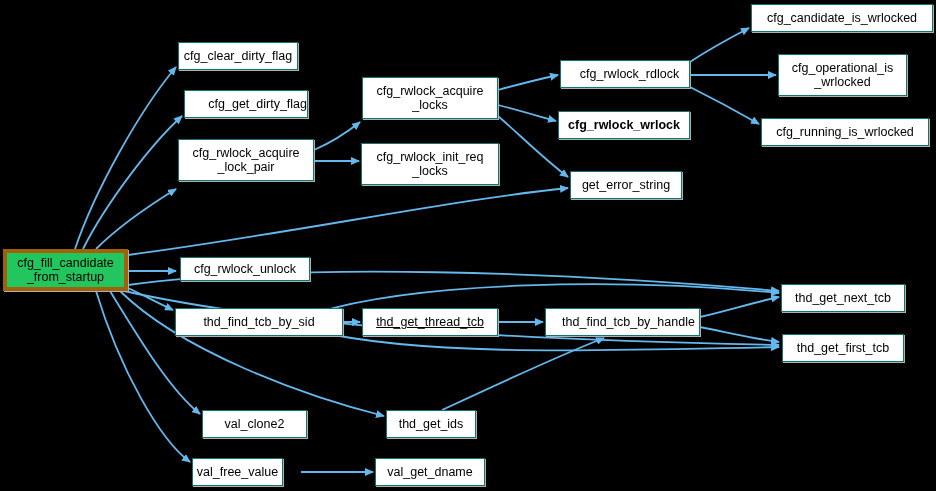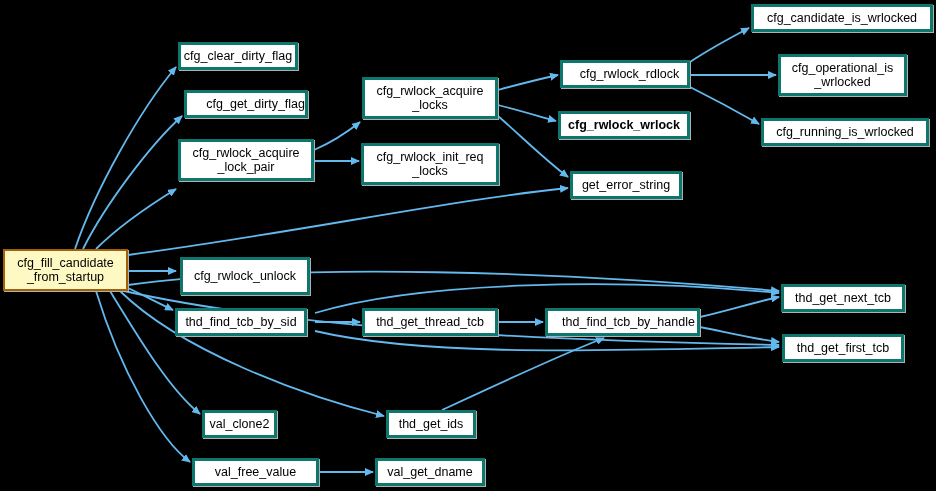--- a/index.html
+++ b/index.html
@@ -1,22 +1,22 @@
 <!DOCTYPE html>
 <html><head>
 <meta charset="utf-8">
 <style>
   html,body{margin:0;padding:0;background:#000;}
   #canvas{position:relative;width:936px;height:491px;background:#000;overflow:hidden;
           font-family:"Liberation Sans","DejaVu Sans",sans-serif;}
   svg.edges{position:absolute;left:0;top:0;width:936px;height:491px;}
-  .node{position:absolute;box-sizing:border-box;background:#fff;border:3px solid #0f766e;
+  .node{position:absolute;box-sizing:border-box;background:#fff;border:1px solid #0f766e;
         box-shadow:1px 1px 0 #b0b0b0;display:flex;align-items:center;justify-content:center;
         color:#000;font-size:12.5px;line-height:14px;text-align:center;white-space:pre-line;}
-  .node.root{background:#fef9c3;border:2px solid #a16207;}
+  .node.root{background:#22c55e;border:4px solid #a16207;}
 </style>
 </head>
 <body>
 
 <div id="canvas">
   <svg class="edges" viewBox="0 0 936 491" xmlns="http://www.w3.org/2000/svg">
     <defs>
       <marker id="ah" markerWidth="9" markerHeight="8" refX="8" refY="4" orient="auto" markerUnits="userSpaceOnUse">
         <path d="M0,0 L9,4 L0,8 z" fill="#63b8ee"></path>
       </marker>
@@ -62,24 +62,24 @@
 _locks</span></div>
       <div class="node" style="left: 361px; top: 143px; width: 138px; height: 42px;"><span>cfg_rwlock_init_req
 _locks</span></div>
       <div class="node" style="left: 560px; top: 60px; width: 130px; height: 28px; padding-left: 9px;"><span>cfg_rwlock_rdlock</span></div>
       <div class="node" style="left: 558px; top: 111px; width: 132px; height: 28px; font-weight: bold;"><span>cfg_rwlock_wrlock</span></div>
       <div class="node" style="left: 570px; top: 171px; width: 112px; height: 28px;"><span>get_error_string</span></div>
       <div class="node" style="left: 751px; top: 4px; width: 182px; height: 28px;"><span>cfg_candidate_is_wrlocked</span></div>
       <div class="node" style="left: 778px; top: 54px; width: 129px; height: 42px;"><span>cfg_operational_is
 _wrlocked</span></div>
       <div class="node" style="left: 761px; top: 118px; width: 168px; height: 28px;"><span>cfg_running_is_wrlocked</span></div>
-      <div class="node" style="left: 180px; top: 257px; width: 130px; height: 38px;"><span>cfg_rwlock_unlock</span></div>
-      <div class="node" style="left: 175px; top: 308px; width: 132px; height: 28px;"><span>thd_find_tcb_by_sid</span></div>
-      <div class="node" style="left: 362px; top: 308px; width: 136px; height: 28px;"><span>thd_get_thread_tcb</span></div>
+      <div class="node" style="left: 180px; top: 257px; width: 130px; height: 24px;"><span>cfg_rwlock_unlock</span></div>
+      <div class="node" style="left: 175px; top: 308px; width: 168px; height: 28px;"><span>thd_find_tcb_by_sid</span></div>
+      <div class="node" style="left: 362px; top: 308px; width: 136px; height: 28px; text-decoration: underline;"><span>thd_get_thread_tcb</span></div>
       <div class="node" style="left: 545px; top: 308px; width: 155px; height: 28px; padding-left: 12px;"><span>thd_find_tcb_by_handle</span></div>
       <div class="node" style="left: 781px; top: 284px; width: 124px; height: 28px;"><span>thd_get_next_tcb</span></div>
       <div class="node" style="left: 782px; top: 334px; width: 122px; height: 28px;"><span>thd_get_first_tcb</span></div>
-      <div class="node" style="left: 202px; top: 410px; width: 75px; height: 28px;"><span>val_clone2</span></div>
+      <div class="node" style="left: 202px; top: 410px; width: 105px; height: 28px;"><span>val_clone2</span></div>
       <div class="node" style="left: 386px; top: 410px; width: 90px; height: 28px;"><span>thd_get_ids</span></div>
-      <div class="node" style="left: 192px; top: 458px; width: 127px; height: 28px;"><span>val_free_value</span></div>
+      <div class="node" style="left: 192px; top: 458px; width: 91px; height: 28px;"><span>val_free_value</span></div>
       <div class="node" style="left: 375px; top: 458px; width: 110px; height: 28px; text-align: right;"><span>val_get_dname</span></div>
     </div>
 </div>
 
 </body></html>

